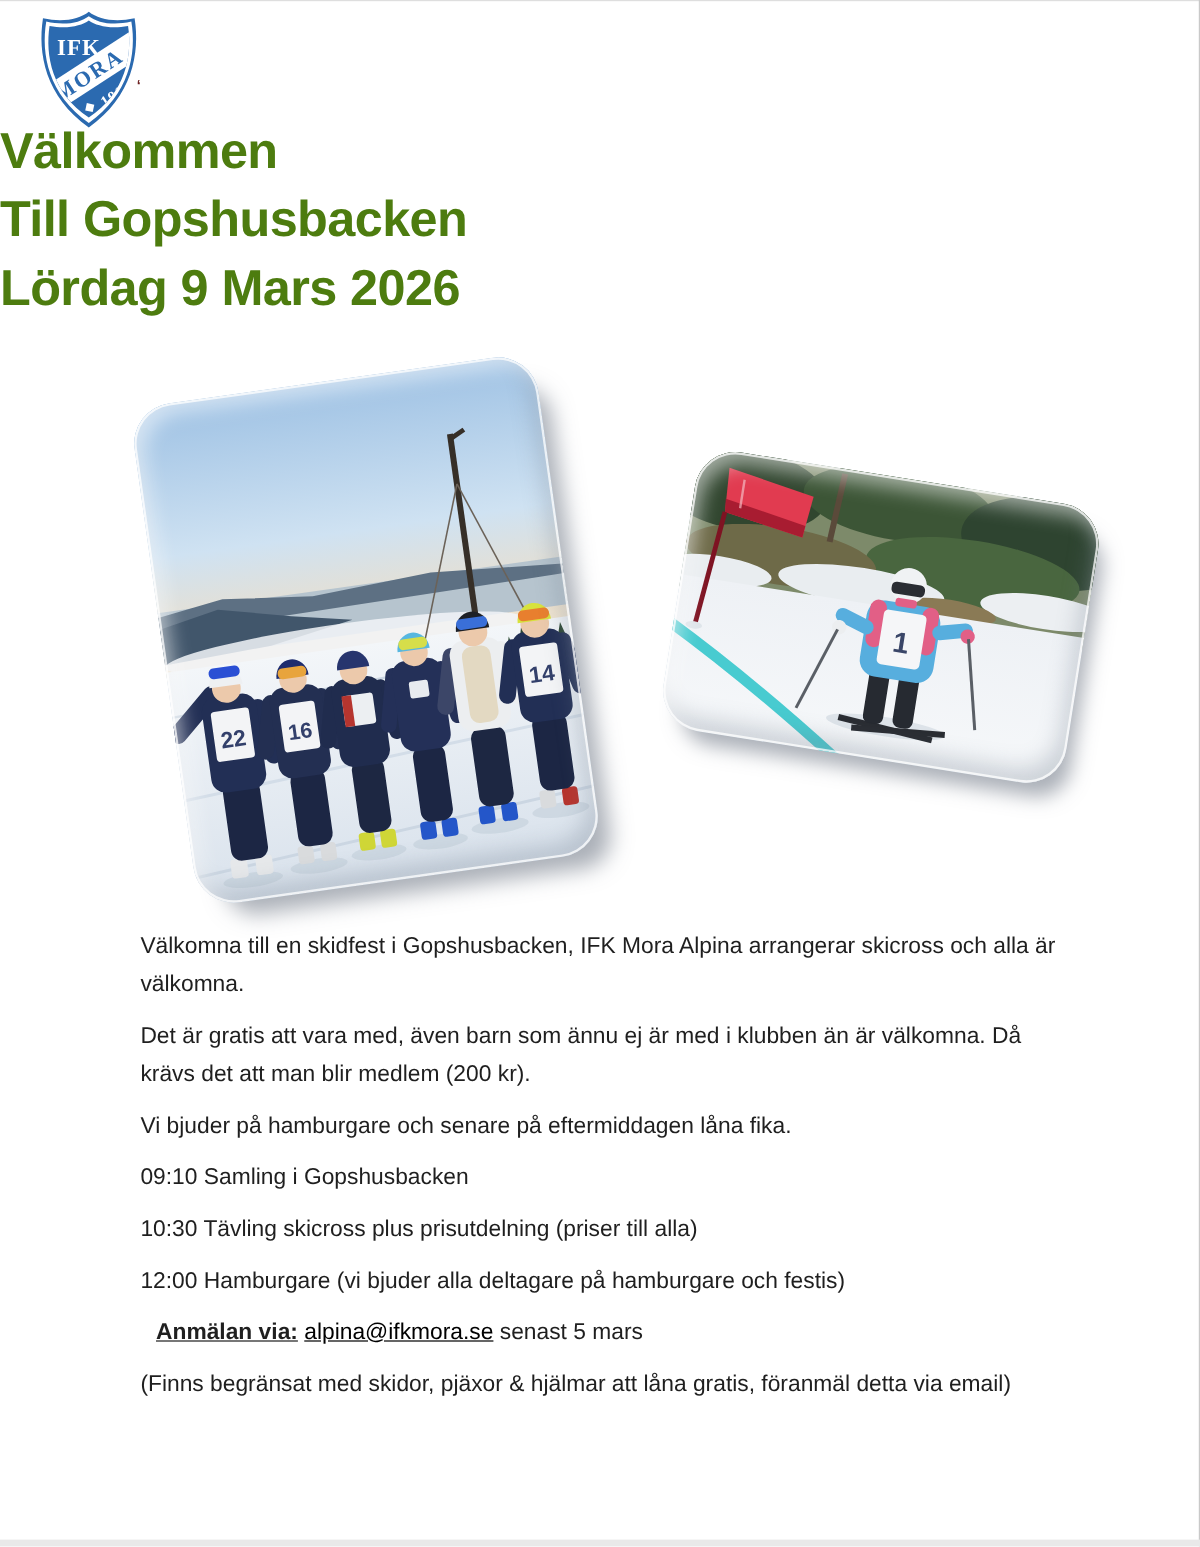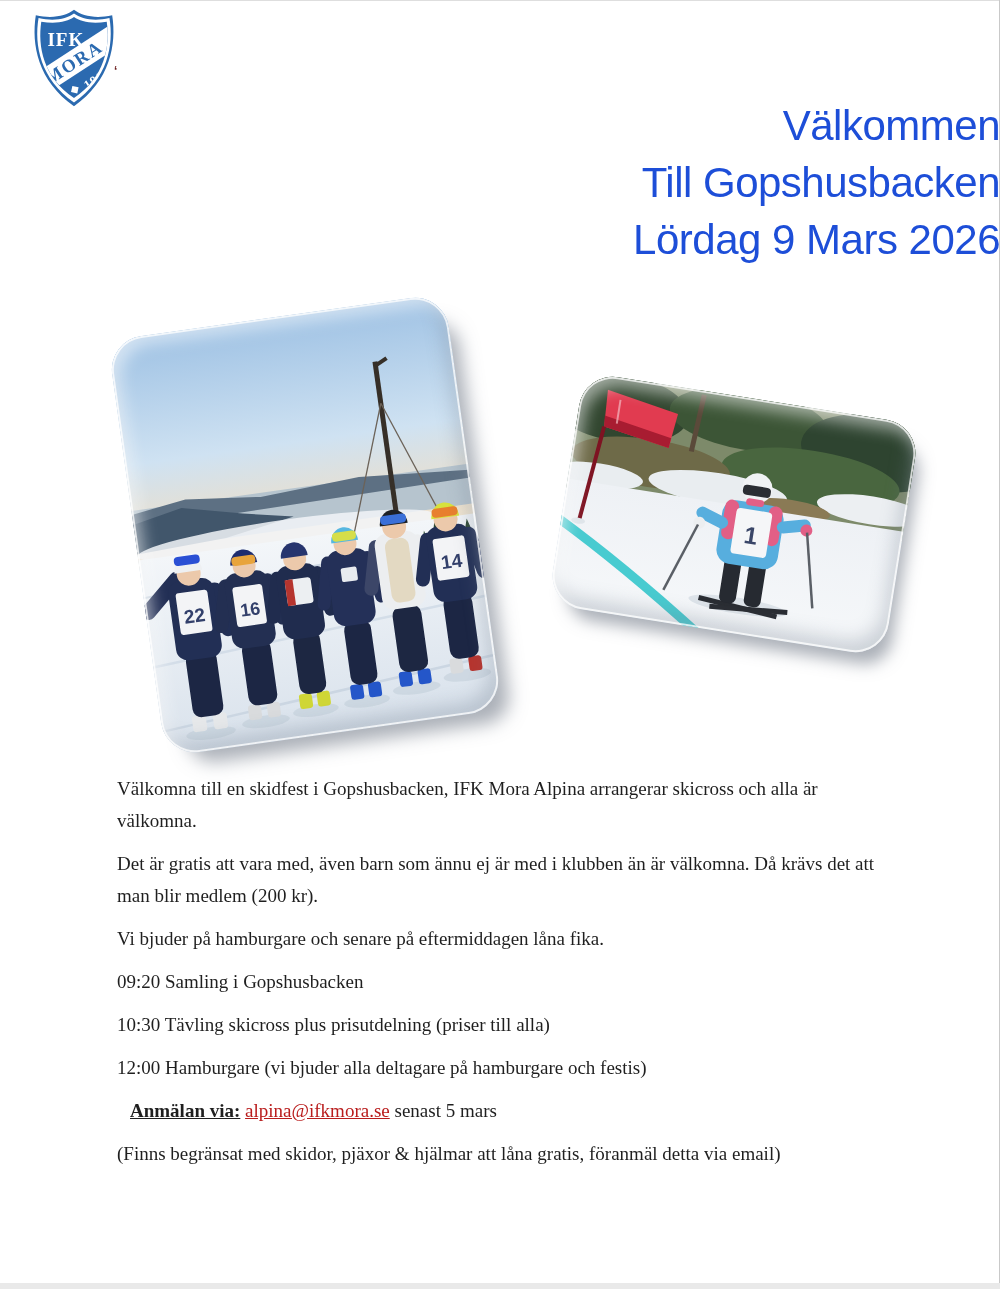--- a/index.html
+++ b/index.html
@@ -5,38 +5,38 @@
   html,body{margin:0;padding:0;background:#fff;}
   .page{position:relative;width:1000px;height:1289px;background:#fff;overflow:hidden;
         font-family:"Liberation Sans",sans-serif;color:#1f1f1f;}
   .edge-top{position:absolute;top:0;left:0;right:0;height:1px;background:#dedede;}
   .edge-right{position:absolute;top:0;right:0;bottom:0;width:1px;background:#c9c9c9;}
   .edge-bottom{position:absolute;left:0;right:0;bottom:0;height:6px;background:#e9e9e9;}
 
   .logo{position:absolute;left:28px;top:8px;width:92px;height:100px;}
   .stray{position:absolute;left:114px;top:64px;font-size:12px;font-weight:bold;color:#6b1d1d;}
 
-  .title{position:absolute;left:0;top:97px;width:1000px;text-align:right;
-         font-size:42px;line-height:57px;font-weight:400;color:#1d4ed8;letter-spacing:-0.5px;}
+  .title{position:absolute;left:0;top:97px;width:1000px;text-align:left;
+         font-size:42px;line-height:57px;font-weight:700;color:#4d7c0f;letter-spacing:-0.5px;}
 
   .photo{position:absolute;border-radius:34px;overflow:hidden;background:#dfe8f1;}
   .photo svg{display:block;width:100%;height:100%;}
   .photo .sheen{position:absolute;inset:0;border-radius:34px;pointer-events:none;
       box-shadow:inset 0 0 0 2px rgba(255,255,255,.75),
                  inset 7px 9px 16px rgba(255,255,255,.55),
                  inset -7px -11px 18px rgba(110,122,140,.30);}
   .photo-left{left:135px;top:315px;width:340px;height:420px;transform:rotate(-8deg);
       box-shadow:16px 20px 18px -8px rgba(88,98,114,.5);}
   .photo-right{left:564px;top:397px;width:340px;height:235px;transform:rotate(9deg);
       box-shadow:12px 16px 16px -6px rgba(88,98,114,.5);}
 
-  .doc-text{position:absolute;left:117px;top:773px;width:778px;font-size:19px;line-height:32px;font-family:Liberation Serif, serif;}
+  .doc-text{position:absolute;left:117px;top:773px;width:778px;font-size:19px;line-height:32px;}
   .doc-text p{margin:0 0 11px 0;}
   .signup-label{font-weight:bold;text-decoration:underline;margin-left:13px;}
-  .email-link{color:#b91c1c;text-decoration:underline;cursor:pointer;}
+  .email-link{color:#000000;text-decoration:underline;cursor:pointer;}
 </style>
 </head>
 <body>
 
 <div class="page">
   <div class="edge-top"></div>
   <div class="edge-right"></div>
   <div class="edge-bottom"></div>
 
   <svg class="logo" viewBox="0 0 100 110">
@@ -239,21 +239,21 @@
         <rect x="180" y="99" width="18" height="7" rx="3" fill="#e25f86"></rect>
       </g>
     </svg>
     <div class="sheen"></div>
   </div>
 
   <div class="doc-text">
     <p>Välkomna till en skidfest i Gopshusbacken, IFK Mora Alpina arrangerar skicross och alla är välkomna.</p>
     <p>Det är gratis att vara med, även barn som ännu ej är med i klubben än är välkomna. Då krävs det att man blir medlem (200 kr).</p>
     <p>Vi bjuder på hamburgare och senare på eftermiddagen låna fika.</p>
-    <p>09:20 Samling i Gopshusbacken</p>
+    <p>09:10 Samling i Gopshusbacken</p>
     <p>10:30 Tävling skicross plus prisutdelning (priser till alla)</p>
     <p>12:00 Hamburgare (vi bjuder alla deltagare på hamburgare och festis)</p>
     <p>
       <span class="signup-label">Anmälan via:</span>
       <a class="email-link">alpina@ifkmora.se</a>
       <span>senast 5 mars</span>
     </p>
     <p>(Finns begränsat med skidor, pjäxor &amp; hjälmar att låna gratis, föranmäl detta via email)</p>
   </div>
 </div>

